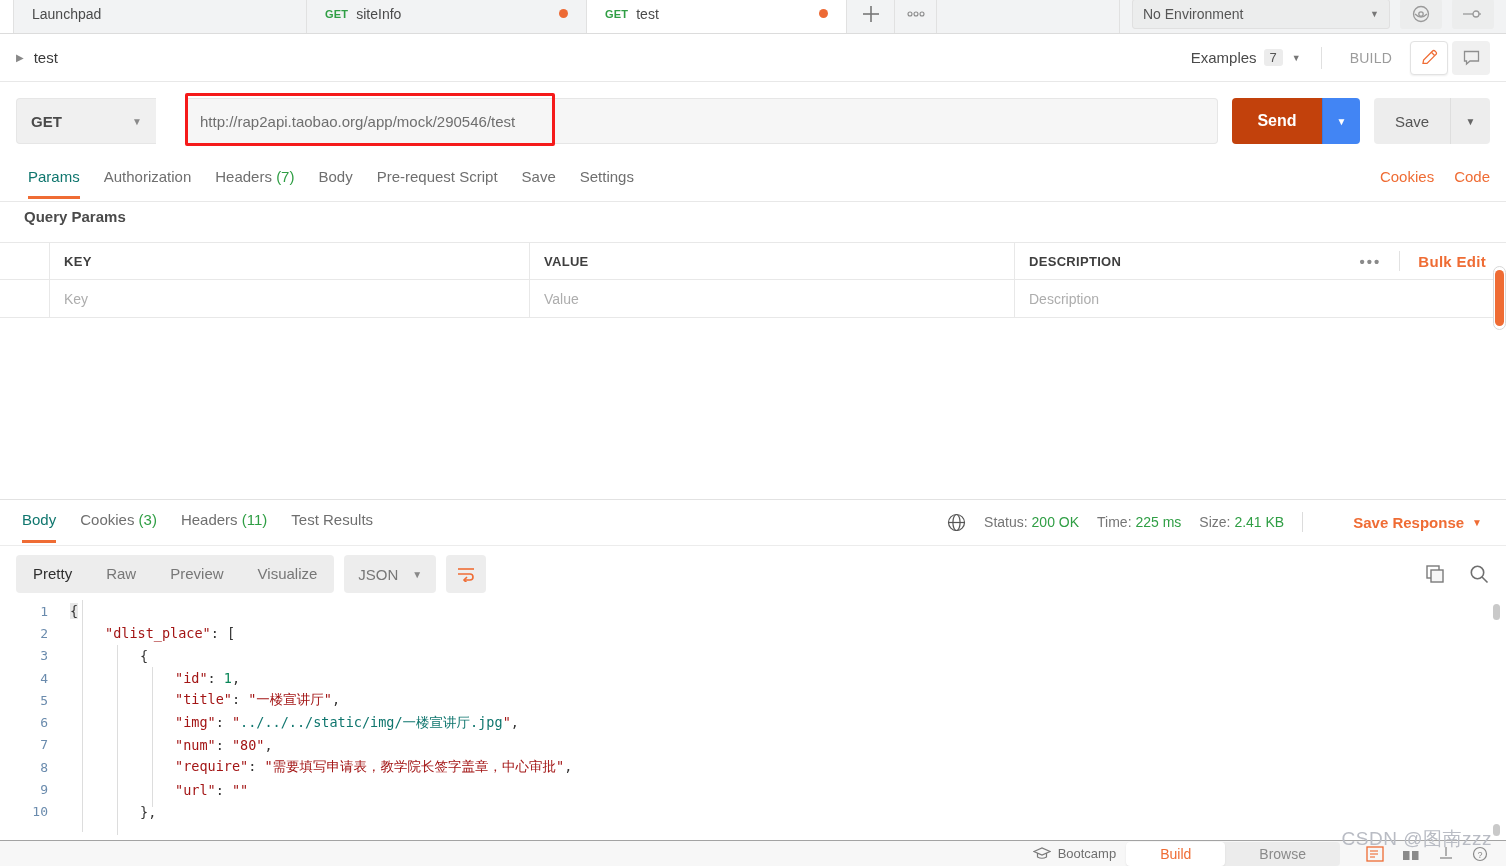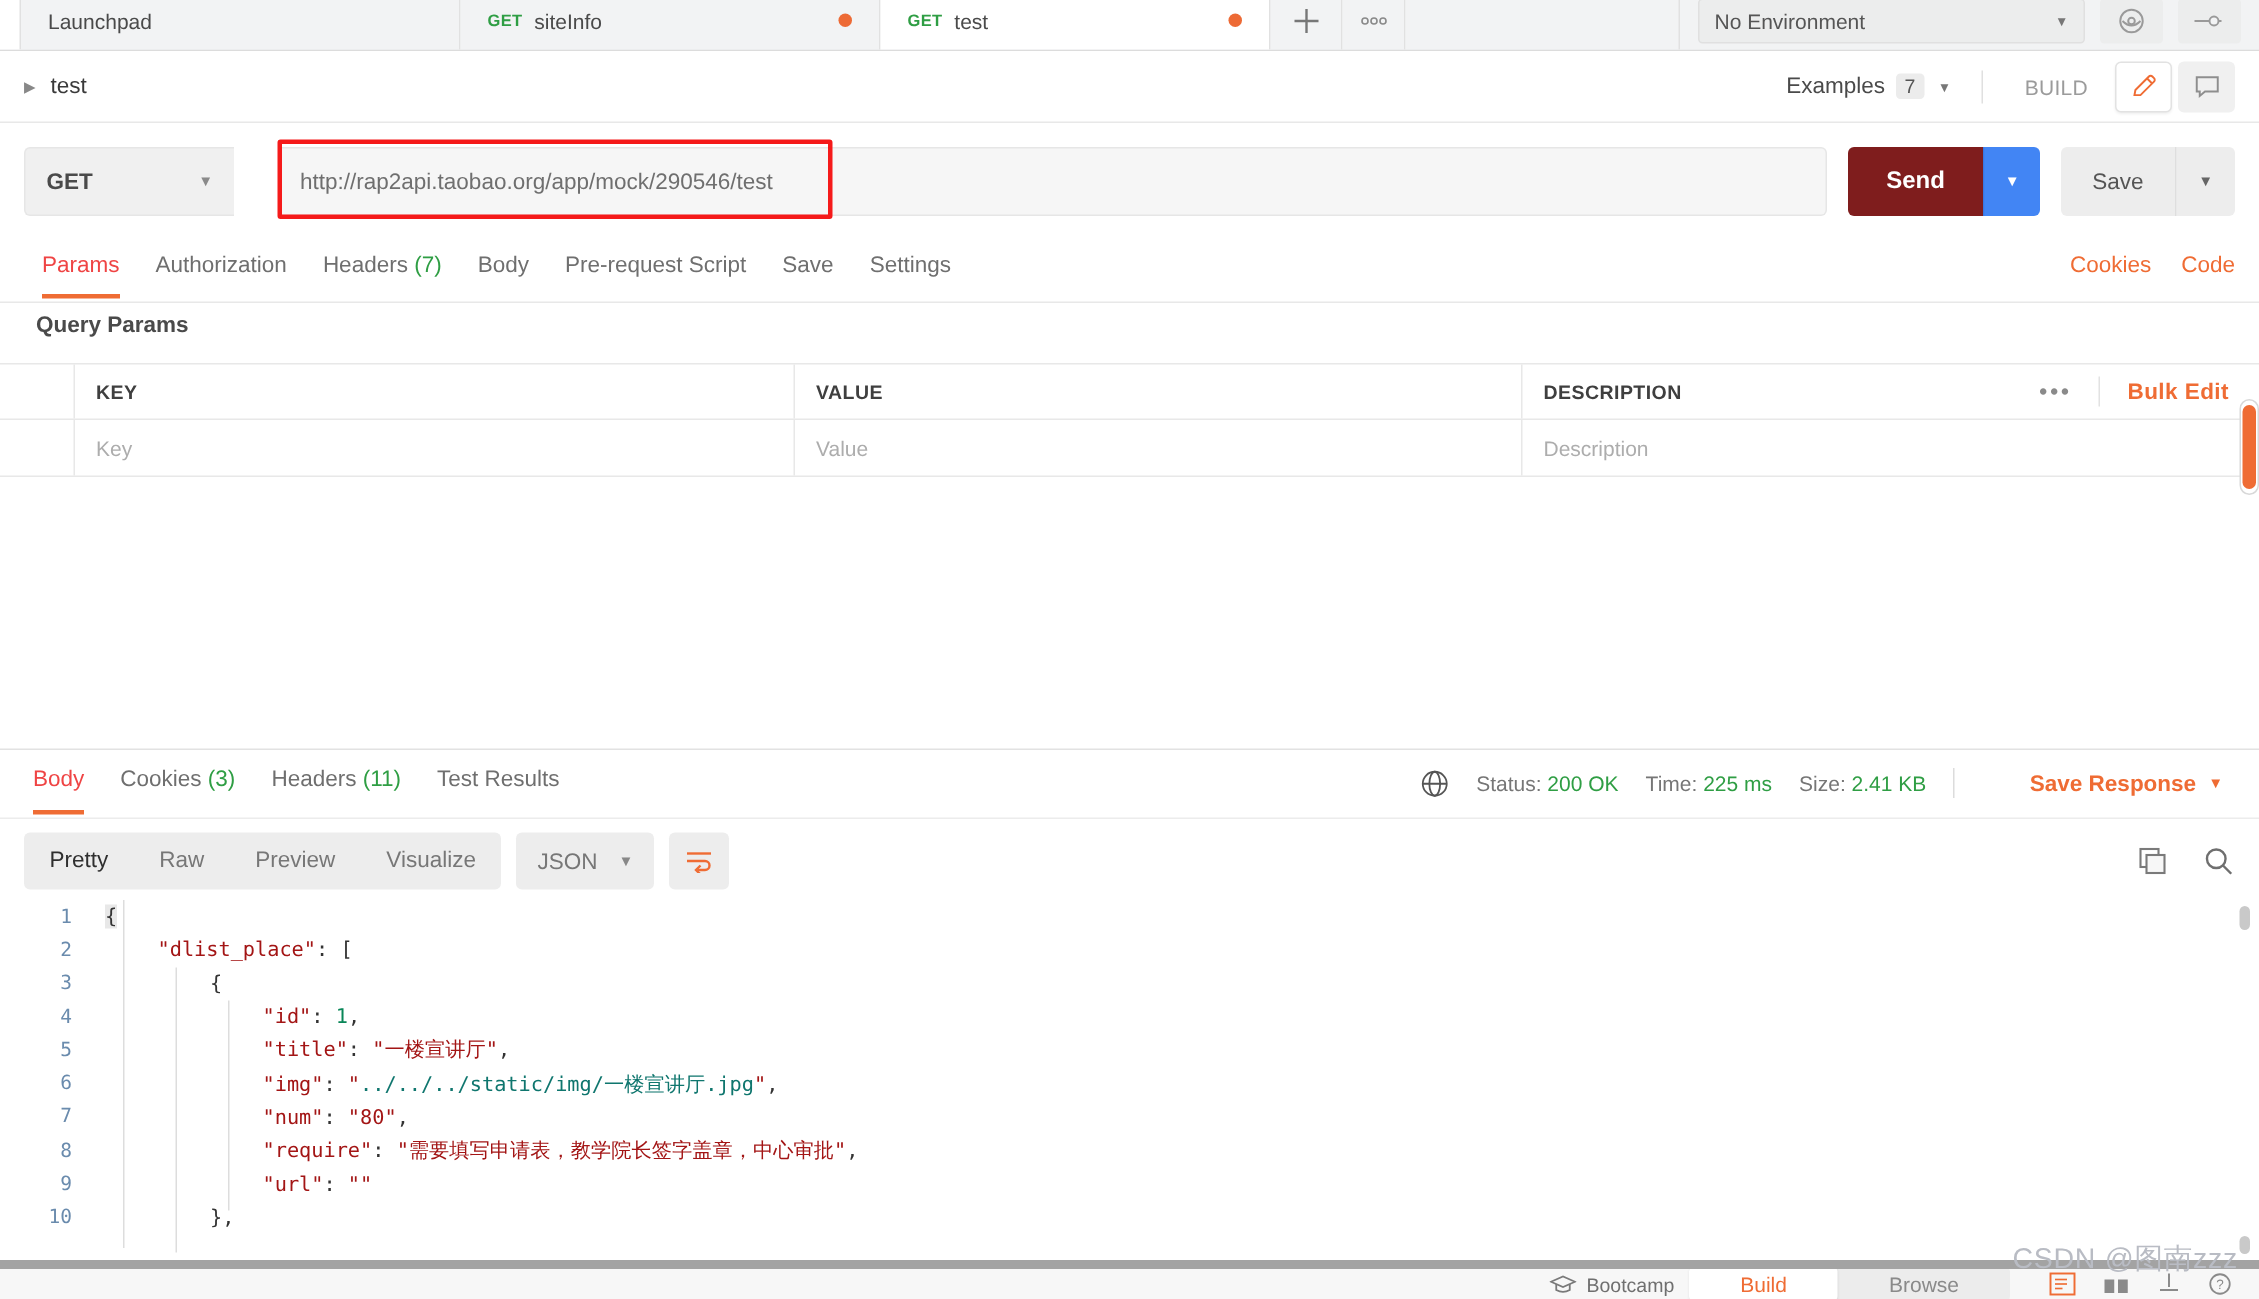--- a/index.html
+++ b/index.html
@@ -91,21 +91,21 @@
     width:100%; height:46px; background:#f6f6f6; border:1px solid #e6e6e6; border-left:none;
     border-radius:0 4px 4px 0; padding:0 14px; font-size:15px; color:#6f6f6f;
     font-family:"Liberation Sans", sans-serif; outline:none;
   }
   .url-highlight {
     position:absolute; left:-1px; top:-5px; width:370px; height:53px;
     border:3px solid #f51a1a; border-radius:2px; pointer-events:none;
   }
   .sendwrap { display:flex; margin-left:14px; }
   .sendbtn {
-    width:90px; height:46px; background:#7f1d1d; color:#fff; font-size:16px; font-weight:bold;
+    width:90px; height:46px; background:#c2410c; color:#fff; font-size:16px; font-weight:bold;
     display:flex; align-items:center; justify-content:center; border-radius:4px 0 0 4px; cursor:pointer;
   }
   .sendcaret {
     width:38px; height:46px; background:#4285f4; color:#fff; border-left:1px solid #3a78e0;
     display:flex; align-items:center; justify-content:center; border-radius:0 4px 4px 0; cursor:pointer; font-size:10px;
   }
   .savewrap { display:flex; margin-left:14px; }
   .savebtn {
     width:76px; height:46px; background:#ededed; color:#555; font-size:15px;
     display:flex; align-items:center; justify-content:center; border-radius:4px 0 0 4px; cursor:pointer;
@@ -116,21 +116,21 @@
   }
 
   
   .reqtabs {
     position:absolute; top:160px; left:0; width:1506px; height:42px;
     border-bottom:1px solid #e8e8e8; display:flex; align-items:flex-start; padding:0 16px;
   }
   .rtab {
     position:relative; padding:8px 12px 13px 12px; font-size:15px; color:#6f6f6f; cursor:pointer; white-space:nowrap;
   }
-  .rtab.active { color:#ef4444; }
+  .rtab.active { color:#0f766e; }
   .rtab.active::after {
     content:""; position:absolute; left:12px; right:12px; bottom:-1px; height:3px; background:#ef6c34;
   }
   .rtab .cnt { color:#2f9e44; }
   .reqtabs-right { margin-left:auto; display:flex; gap:20px; padding-top:8px; }
   .link-orange { font-size:15px; color:#ef6c34; cursor:pointer; }
 
   
   .paramtitle { position:absolute; top:208px; left:24px; font-size:15px; font-weight:bold; color:#4a4a4a;}
   .ptable { position:absolute; top:242px; left:0; width:1506px; }
@@ -195,21 +195,21 @@
   .code-scroll {
     position:absolute; right:6px; top:604px; width:7px; height:16px; background:#c9c9c9; border-radius:4px;
   }
   .code-scroll-b {
     position:absolute; right:6px; top:824px; width:7px; height:12px; background:#c9c9c9; border-radius:4px;
   }
 
   
   .bottombar {
     position:absolute; bottom:0; left:0; width:1506px; height:26px;
-    background:#f7f7f7; border-top:6px solid #a3a3a3; display:flex; align-items:center; padding:0 12px;
+    background:#f7f7f7; border-top:1px solid #a3a3a3; display:flex; align-items:center; padding:0 12px;
     font-size:13px; color:#6f6f6f; overflow:hidden;
   }
   .bb-item { display:flex; align-items:center; gap:7px; padding:0 10px; cursor:pointer;}
   .bb-toggle { display:flex; background:#ececec; border-radius:4px; margin-left:auto; }
   .bb-toggle div { padding:4px 34px; font-size:14px; cursor:pointer;}
   .bb-toggle .on { background:#fff; color:#ef6c34; border-radius:4px; box-shadow:0 1px 2px rgba(0,0,0,.08);}
   .bb-toggle .off { color:#8a8a8a; }
   .bb-icons { display:flex; align-items:center; gap:18px; margin-left:26px; padding-right:6px;}
   .watermark {
     position:absolute; right:14px; bottom:14px; font-size:19px; color:#b9bcc4;

